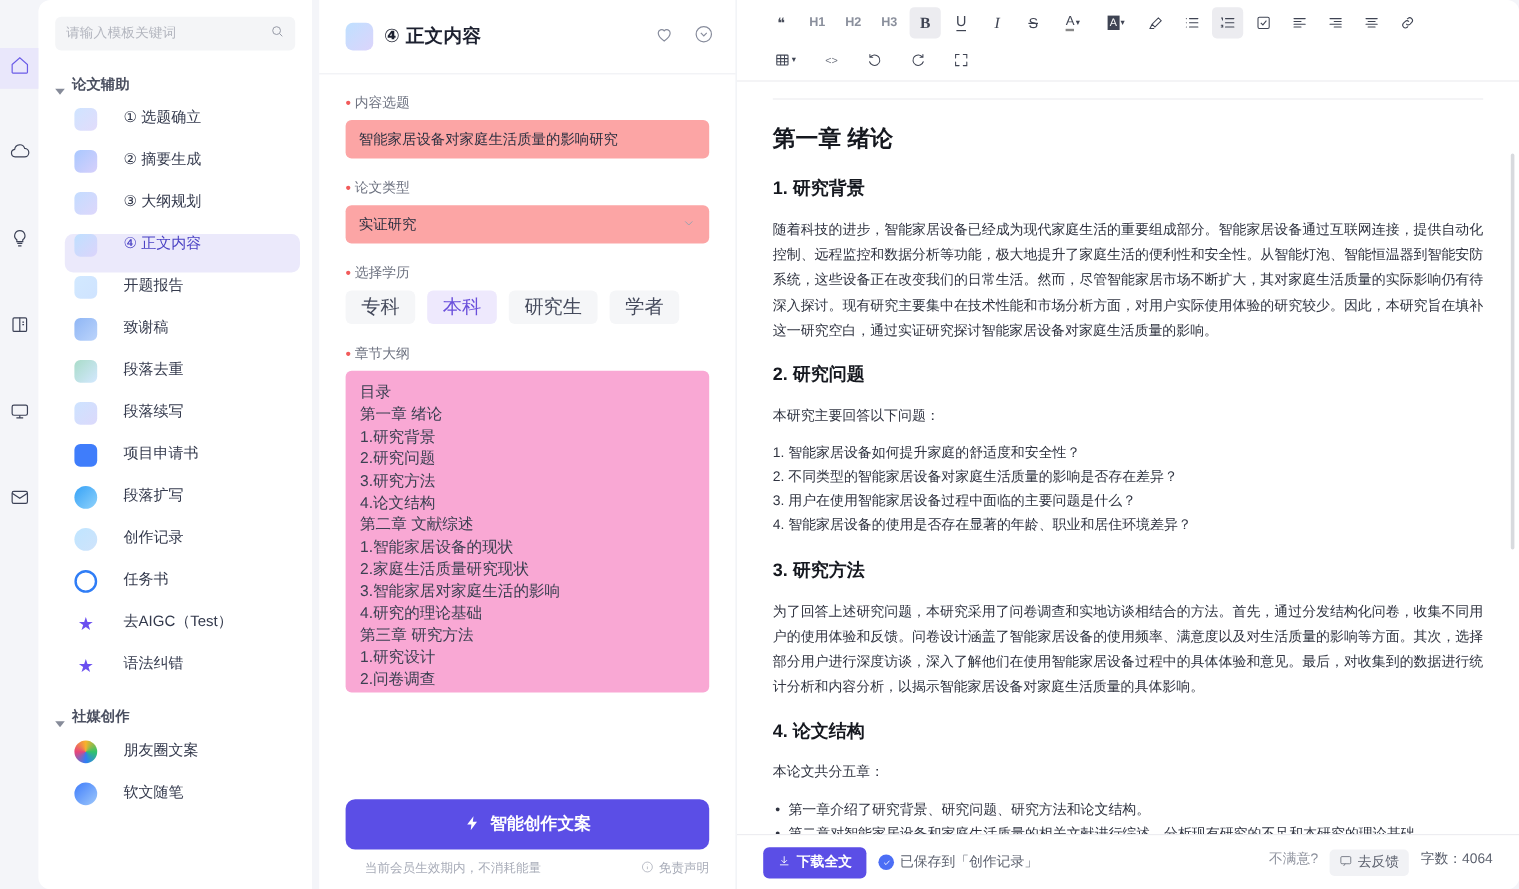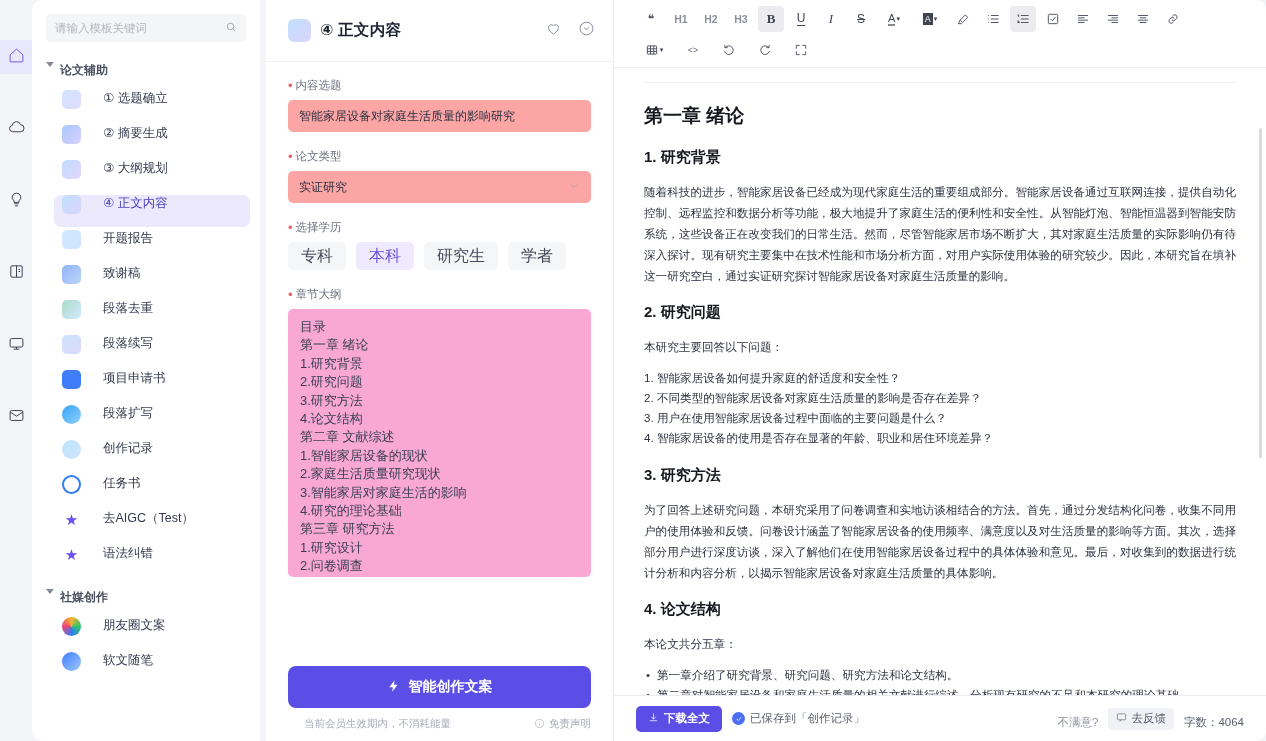--- a/index.html
+++ b/index.html
@@ -49,21 +49,21 @@
   }
   .search-box input {
     flex: 1; border: none; outline: none; background: transparent;
     font-size: 11.5px; color: #333; font-family: inherit;
   }
   .search-box input::placeholder { color: #b3b6bf; }
   .search-box svg { width: 12px; height: 12px; stroke: #9296a3; fill: none; stroke-width: 1.6; flex: 0 0 12px; }
 
   .nav-scroll { flex: 1; overflow: hidden; padding-bottom: 6px; }
   .group-head {
-    display: flex; align-items: flex-start; gap: 6px;
+    display: flex; align-items: flex-end; gap: 6px;
     padding: 6px 0 8px 14px;
     font-size: 12px; color: #4a4f60; font-weight: bold;
   }
   .caret { width: 0; height: 0; border-left: 4px solid transparent; border-right: 4px solid transparent; border-top: 5px solid #868b99; }
   .nav-item {
     display: flex; align-items: flex-start; gap: 22px;
     height: 32px; margin: 3px 10px 3px 22px;
     padding: 0 8px; border-radius: 7px;
     font-size: 12.5px; color: #343a4d;
     cursor: pointer; white-space: nowrap;
@@ -199,21 +199,21 @@
     font-size: 11.5px; border: none; cursor: pointer; font-family: inherit;
     font-weight: bold;
   }
   .dl-btn svg { width: 11px; height: 11px; stroke: #fff; fill: none; stroke-width: 1.6; }
   .saved { display: flex; align-items: center; gap: 5px; font-size: 11.5px; color: #5c616e; }
   .saved .check {
     width: 13px; height: 13px; border-radius: 50%; background: #4c6ef5;
     display: flex; align-items: center; justify-content: center;
   }
   .saved .check svg { width: 8px; height: 8px; stroke: #fff; fill: none; stroke-width: 2.2; }
-  .foot-right { margin-left: auto; display: flex; align-items: flex-end; gap: 10px; font-size: 11.5px; color: #8d919d; }
+  .foot-right { margin-left: auto; display: flex; align-items: flex-start; gap: 10px; font-size: 11.5px; color: #8d919d; }
   .fb-btn {
     height: 22px; padding: 0 8px; background: #f1f2f5; border-radius: 4px;
     display: flex; align-items: center; gap: 4px; color: #5c616e; cursor: pointer;
   }
   .fb-btn svg { width: 11px; height: 11px; stroke: #5c616e; fill: none; stroke-width: 1.4; }
   .wordcount { color: #5c616e; }
 </style>
 </head>
 <body>
 

